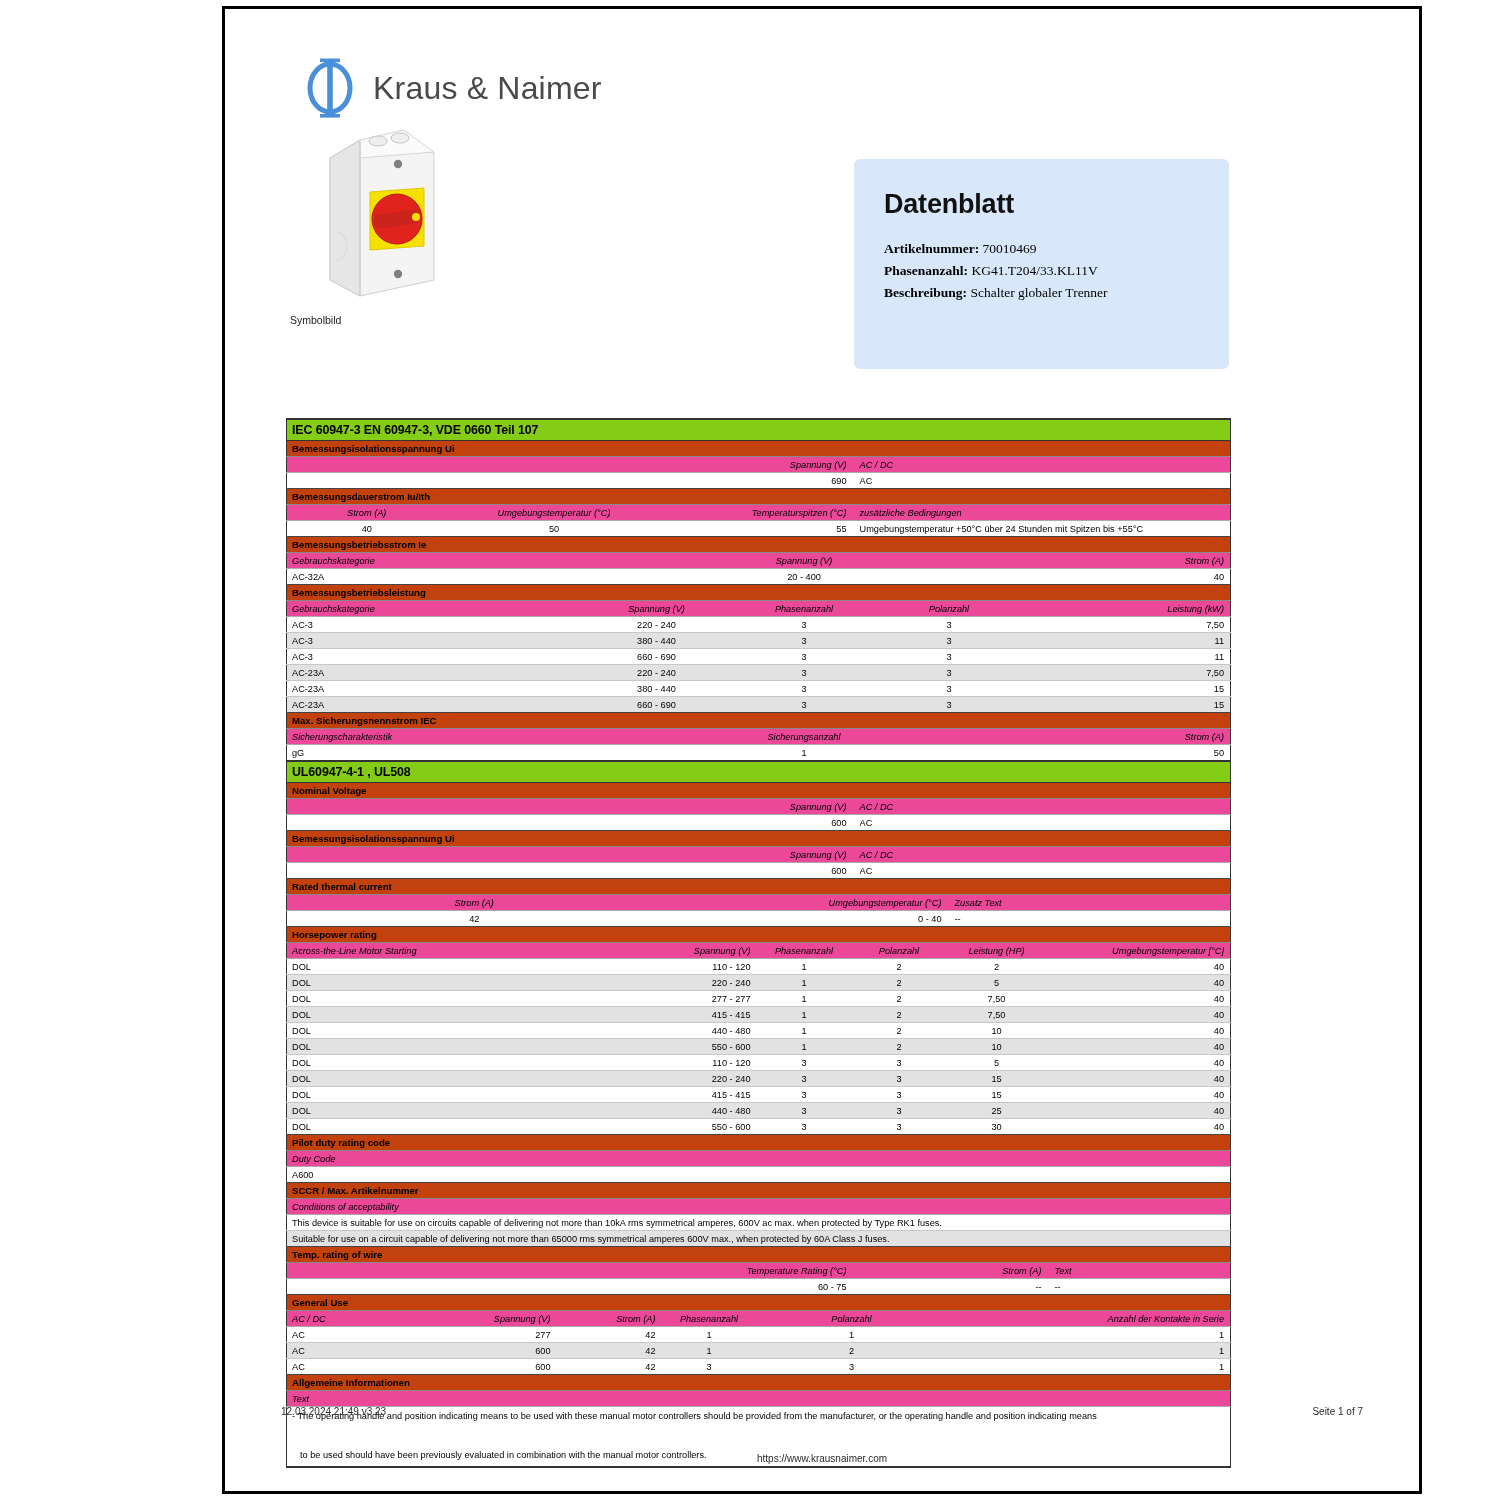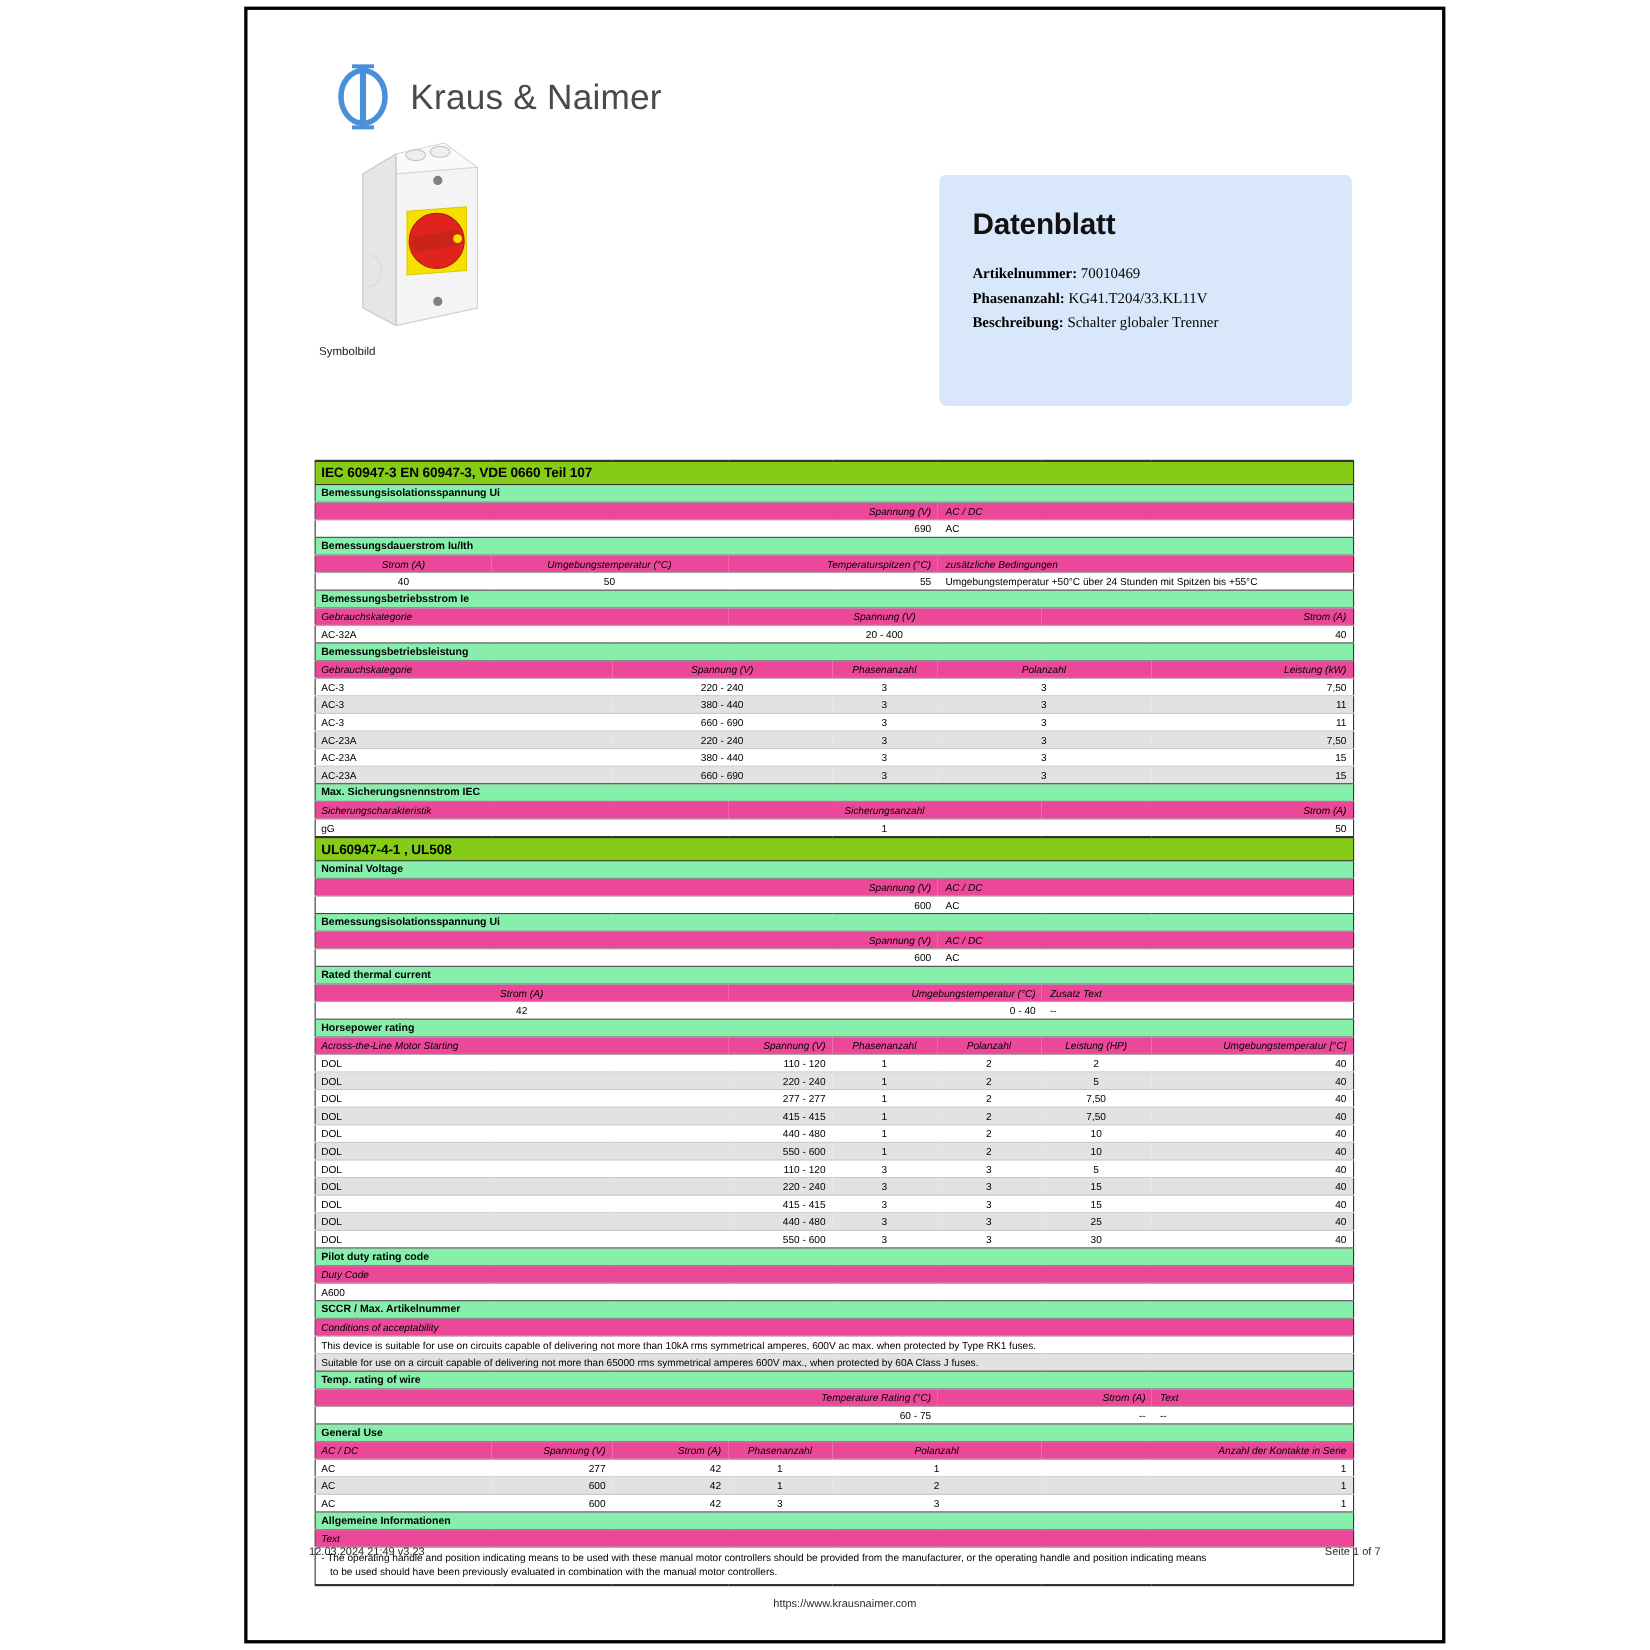--- a/index.html
+++ b/index.html
@@ -5,21 +5,21 @@
   * { box-sizing: border-box; }
   html, body {
     margin: 0; padding: 0;
     width: 1500px; height: 1500px;
     background: #ffffff;
     font-family: "Liberation Sans", sans-serif;
   }
   #page-frame {
     position: absolute;
     left: 222px; top: 6px;
-    width: 1092px; height: 1488px;
+    width: 1200px; height: 1488px;
     border: 3px solid #000000;
     background: #ffffff;
     overflow: hidden;
   }
   #page-inner {
     position: relative;
     width: 100%; height: 100%;
   }
 
   
@@ -69,42 +69,42 @@
 
   .r-std td {
     font-size: 12.4px; font-weight: bold; letter-spacing: -0.1px;
     border-top: 2px solid #333; border-bottom: 1.2px solid #333;
     padding: 3px 4px 3px 5px; background: #84cc16;
   }
   .r-std.first td { border-top: none; }
   .r-group td {
     font-size: 9.6px; font-weight: bold;
     border-top: 1.2px solid #444; border-bottom: 1px solid #888;
-    padding: 2px 4px 2px 5px; background: #86efac;
+    padding: 2px 4px 2px 5px; background: #c2410c;
   }
   .r-head td {
     font-style: italic; background: #ec4899;
     border-bottom: 1px solid #aaa;
     padding: 2.5px 5px 2.5px 5px;
   }
   .r-data td {
     background: #ffffff; border-bottom: 1px solid #c8c8c8;
     padding: 2.5px 5px 2.5px 5px;
   }
   .r-data.alt td { background: #e2e2e2; }
   .r-data.lastinblock td { border-bottom: none; }
 
   .ta-l { text-align: left; }
   .ta-c { text-align: center; }
   .ta-r { text-align: right; }
   .pr6 { padding-right: 6px !important; }
   .pl8 { padding-left: 8px !important; }
 
   .wrap-note { line-height: 1.45; padding-top: 3px !important; padding-bottom: 3px !important;}
-  .wrap-note .ind { display: block; padding-left: 8px; }
+  .wrap-note .ind { display: block; padding-left: 8px; margin-top: 26px; }
 
   
   .footer {
     position: absolute; left: 0; bottom: 74px; width: 100%;
     font-size: 10px; color: #2b2b2b;
   }
   .footer-inner {
     position: relative; margin: 0 56px;
     display: flex; justify-content: space-between; align-items: baseline;
   }

